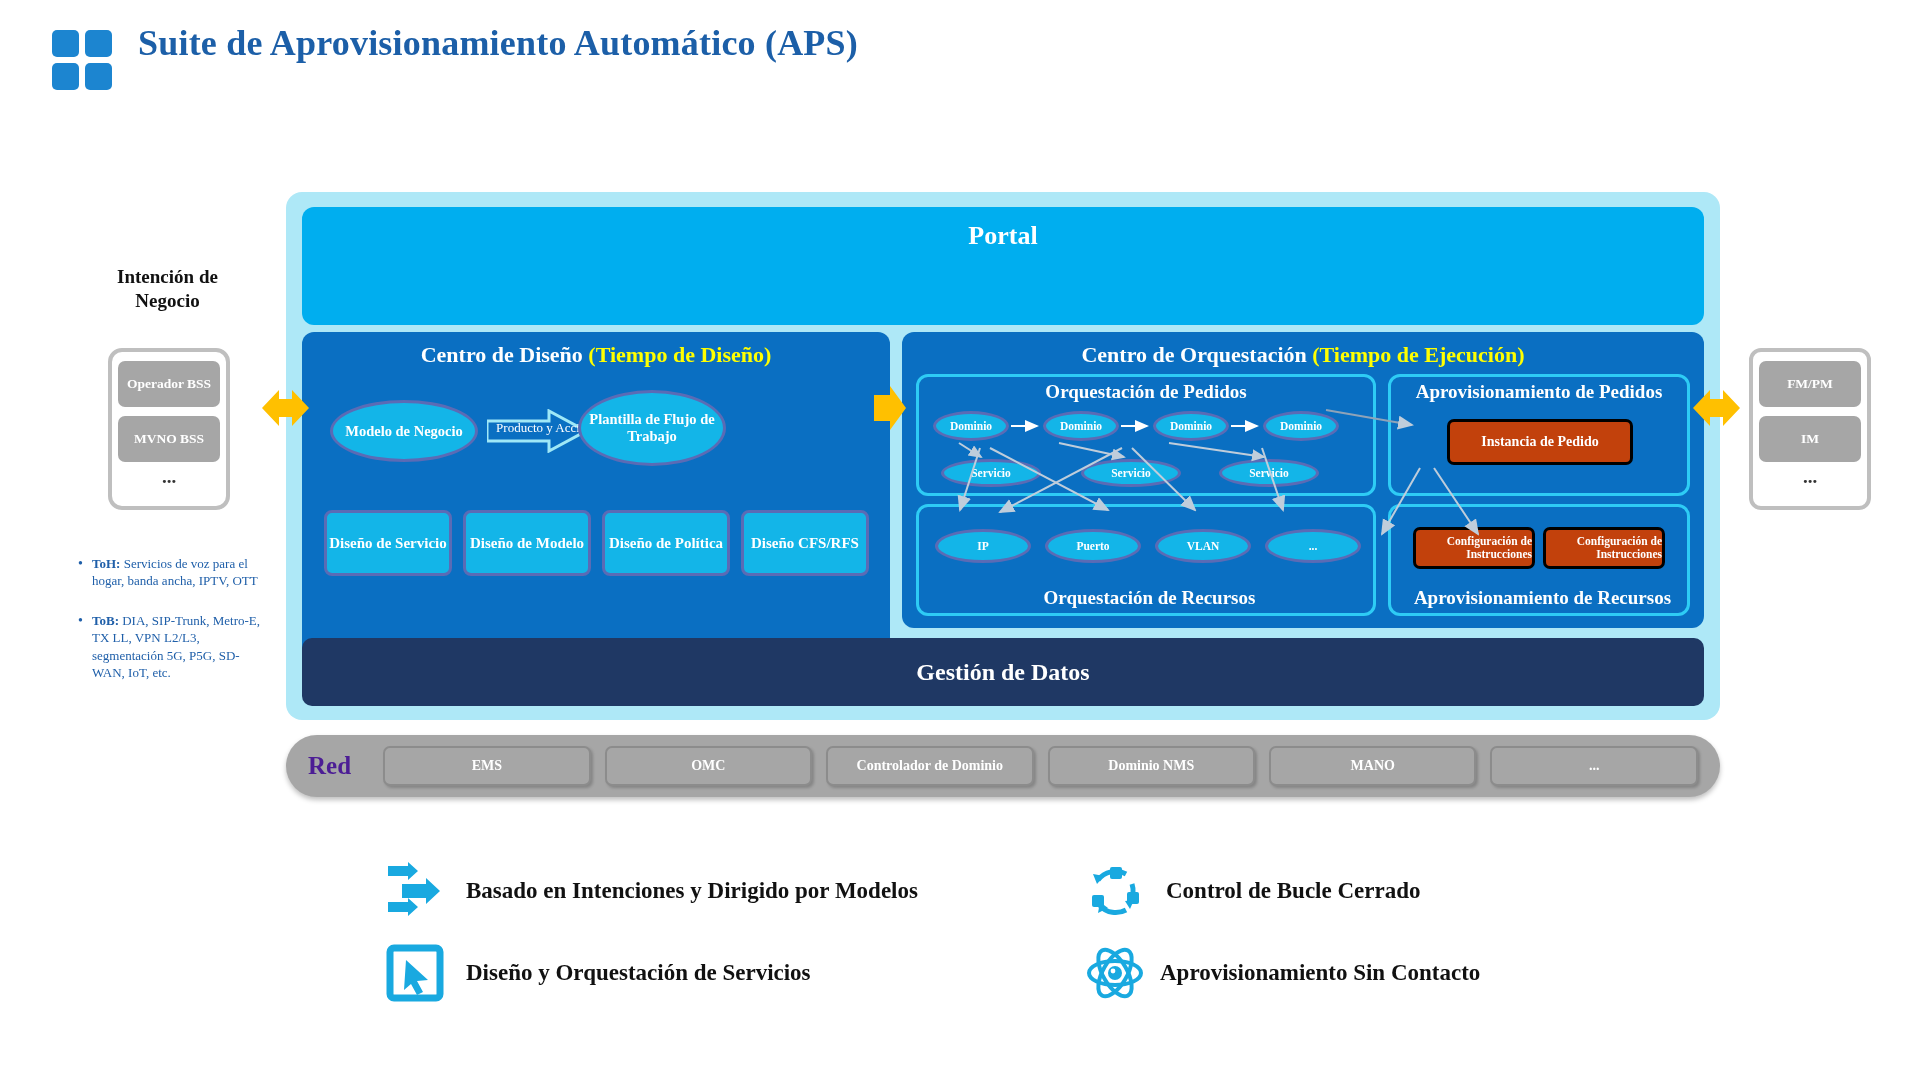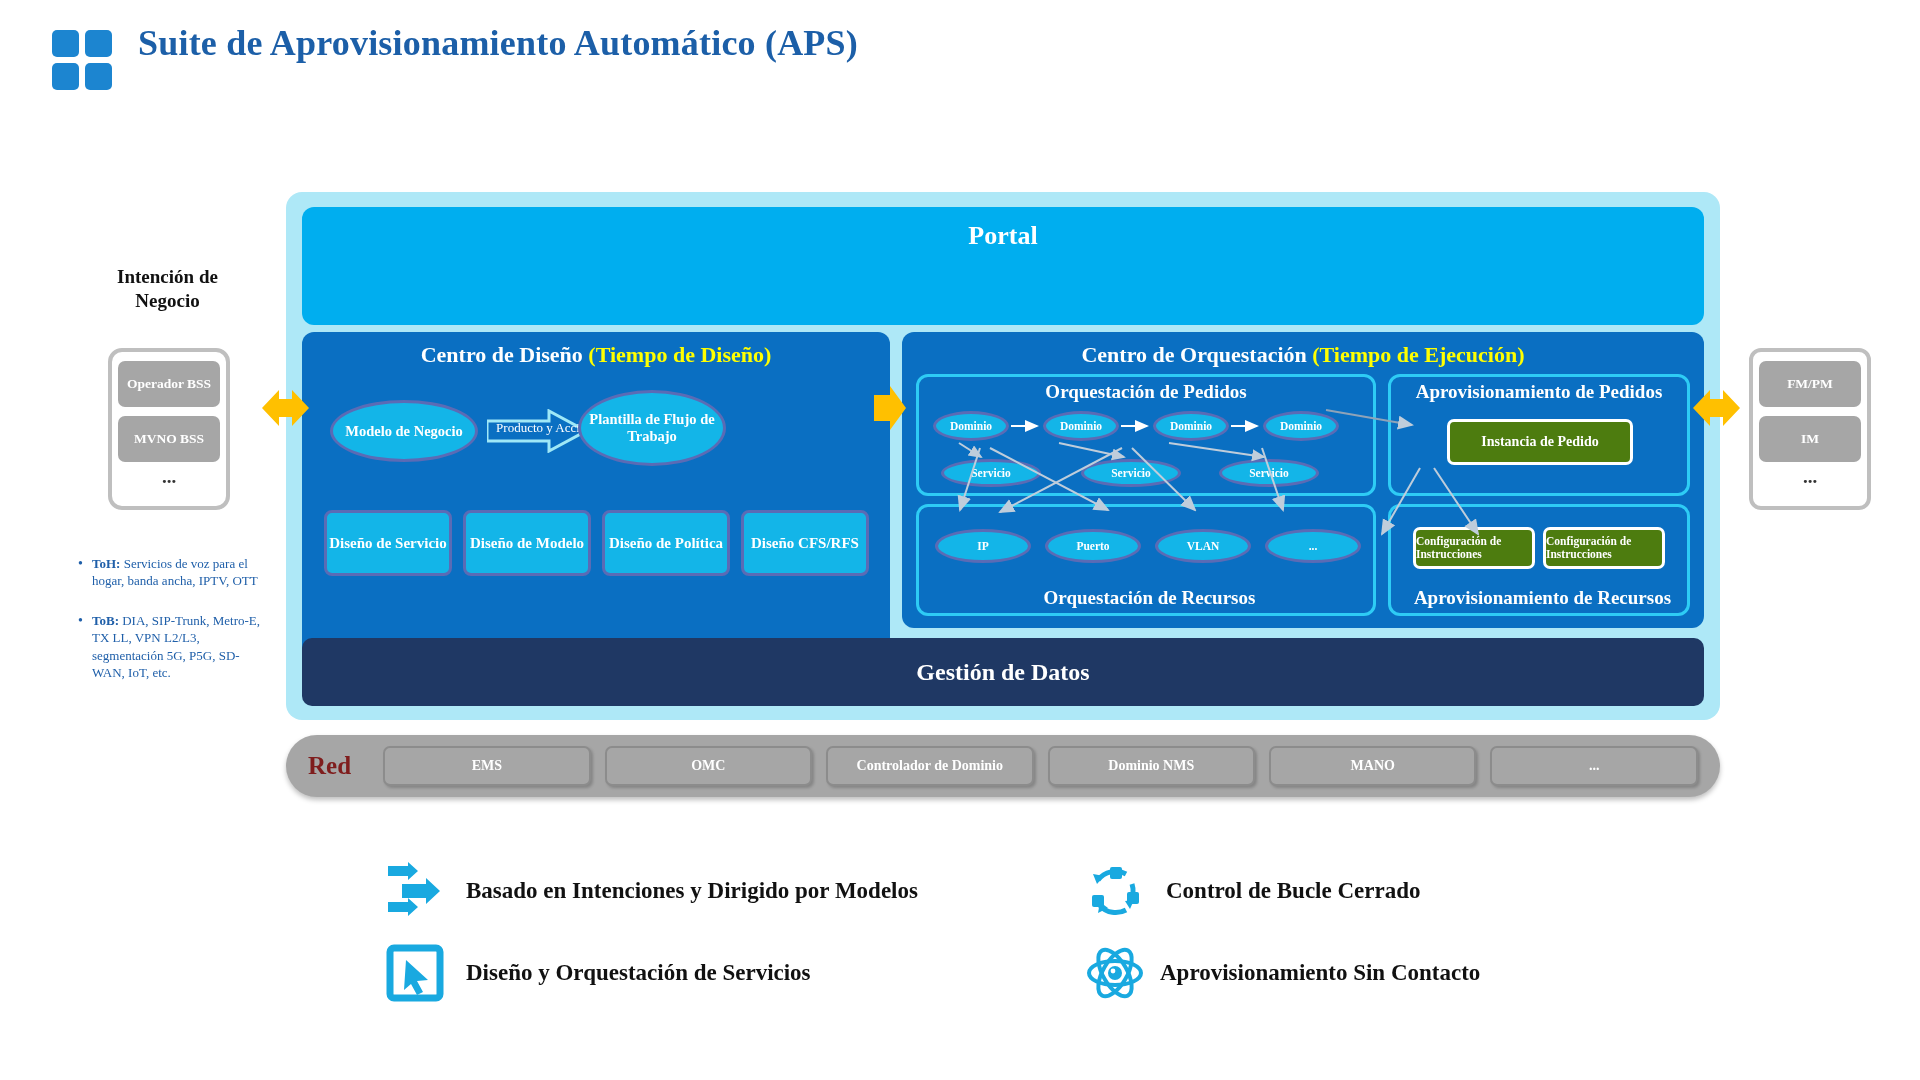--- a/index.html
+++ b/index.html
@@ -124,41 +124,41 @@
   }
   .panel-title.top { padding-top: 4px; }
   .panel-title.bottom { position: absolute; bottom: 4px; width: 100%; padding-left: 7px; }
 
   .node-ell {
     position: absolute; background: #13B5E8; border: 3px solid #5B6BB5; border-radius: 50%;
     color: #fff; font-weight: bold; font-size: 11.5px;
     display: flex; align-items: center; justify-content: center; text-align: center;
   }
   .node-box {
-    position: absolute; background: #4d7c0f; border: 3px solid #ffffff; border-radius: 7px;
+    position: absolute; background: #c2410c; border: 3px solid #000000; border-radius: 7px;
     color: #fff; font-weight: bold; display: flex; align-items: center;
-    justify-content: center; text-align: left; line-height: 1.15;
+    justify-content: center; text-align: right; line-height: 1.15;
   }
 
   
   .data-mgmt {
     position: absolute; left: 302px; top: 638px; width: 1402px; height: 68px;
     background: #1F3864; border-radius: 10px;
     color: #fff; font-size: 24px; font-weight: bold;
     display: flex; align-items: center; justify-content: center;
   }
 
   
   .net-row {
     position: absolute; left: 286px; top: 735px; width: 1434px; height: 62px;
     background: #A6A6A6; border-radius: 31px; display: flex; align-items: center;
     padding: 0 22px; gap: 14px;
     box-shadow: 0 3px 5px rgba(0,0,0,.25);
   }
-  .net-label { color: #7f1d1d; font-size: 25px; font-weight: bold; margin-right: 18px; }
+  .net-label { color: #4c1d95; font-size: 25px; font-weight: bold; margin-right: 18px; }
   .net-chip {
     flex: 1; height: 40px; background: #A6A6A6; border: 2px solid #8C8C8C; border-radius: 7px;
     color: #fff; font-size: 14px; font-weight: bold;
     display: flex; align-items: center; justify-content: center; text-align: center;
     box-shadow: 2px 2px 3px rgba(0,0,0,.2);
   }
 
   
   .legend-item { position: absolute; display: flex; align-items: center; gap: 22px; }
   .legend-text { font-size: 23px; font-weight: bold; color: #111; white-space: nowrap; }

